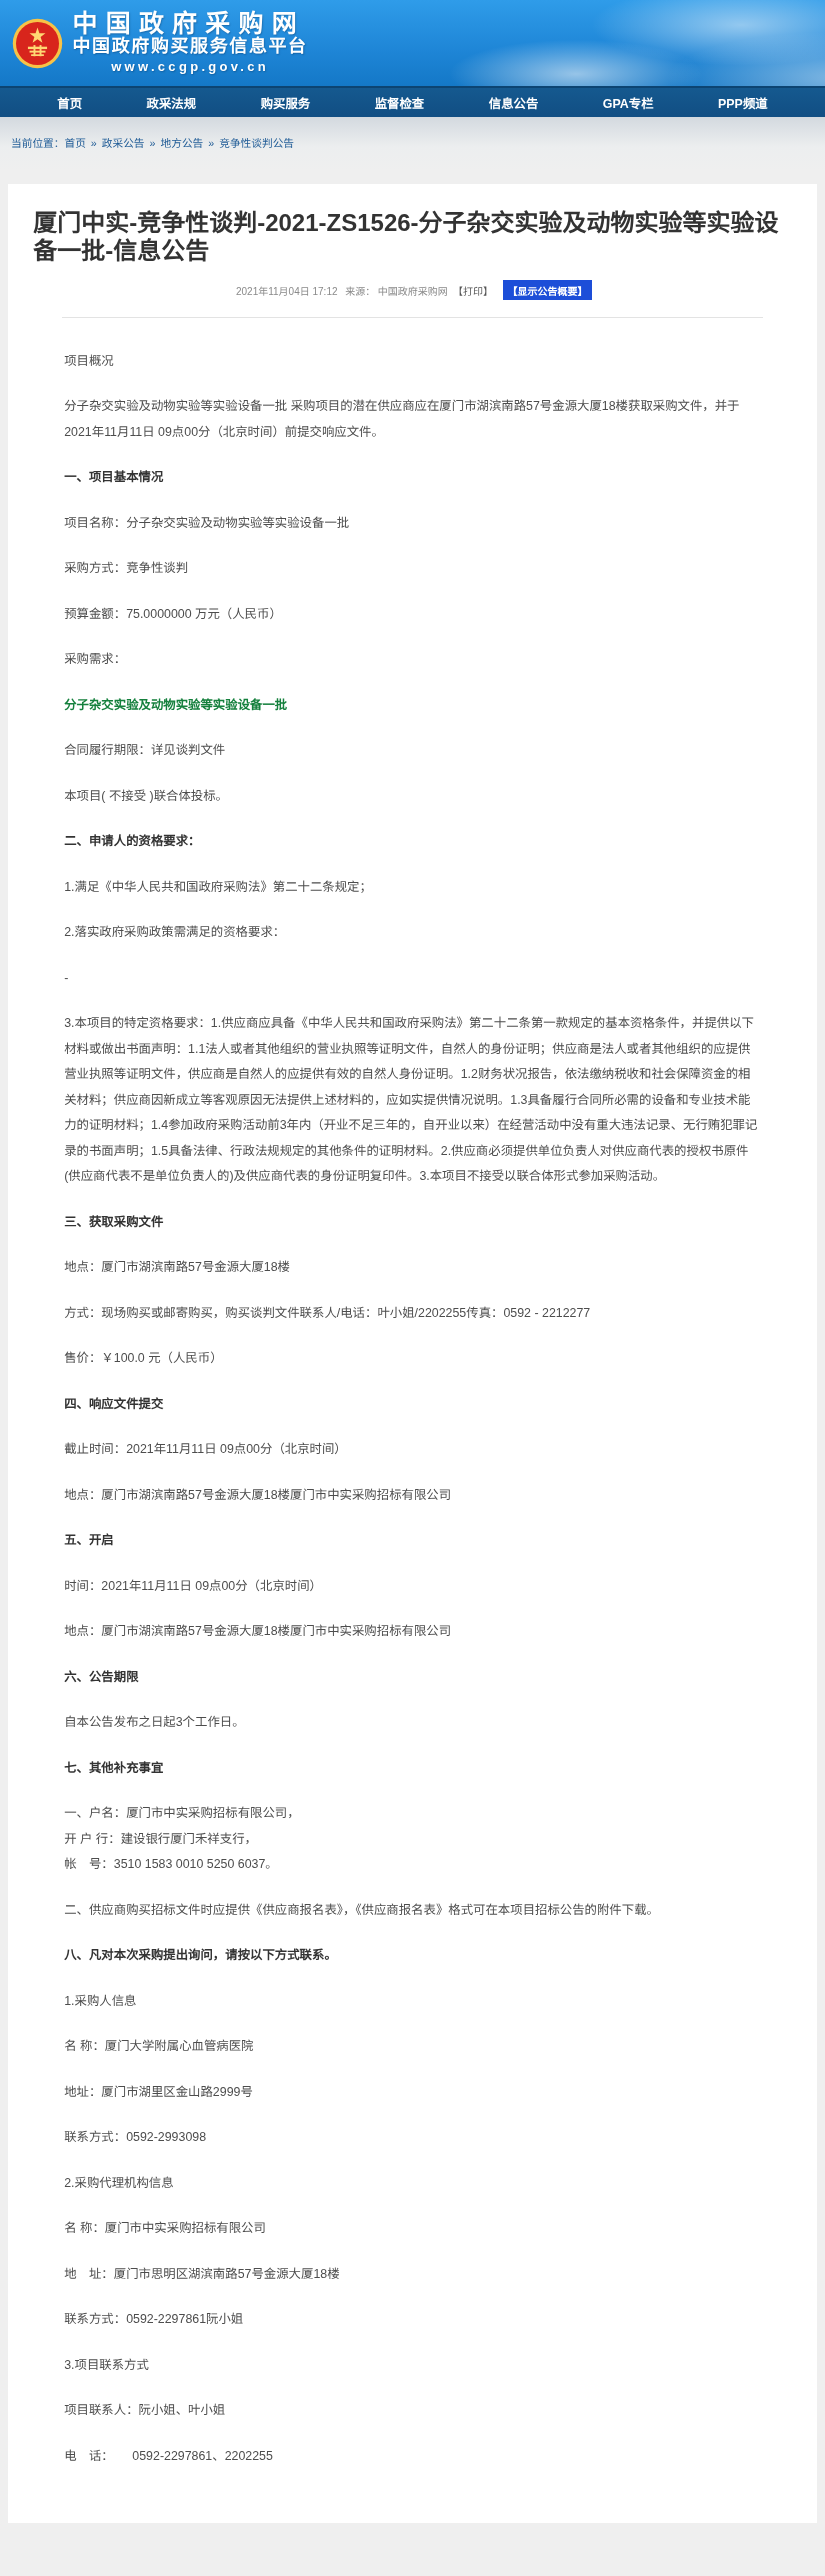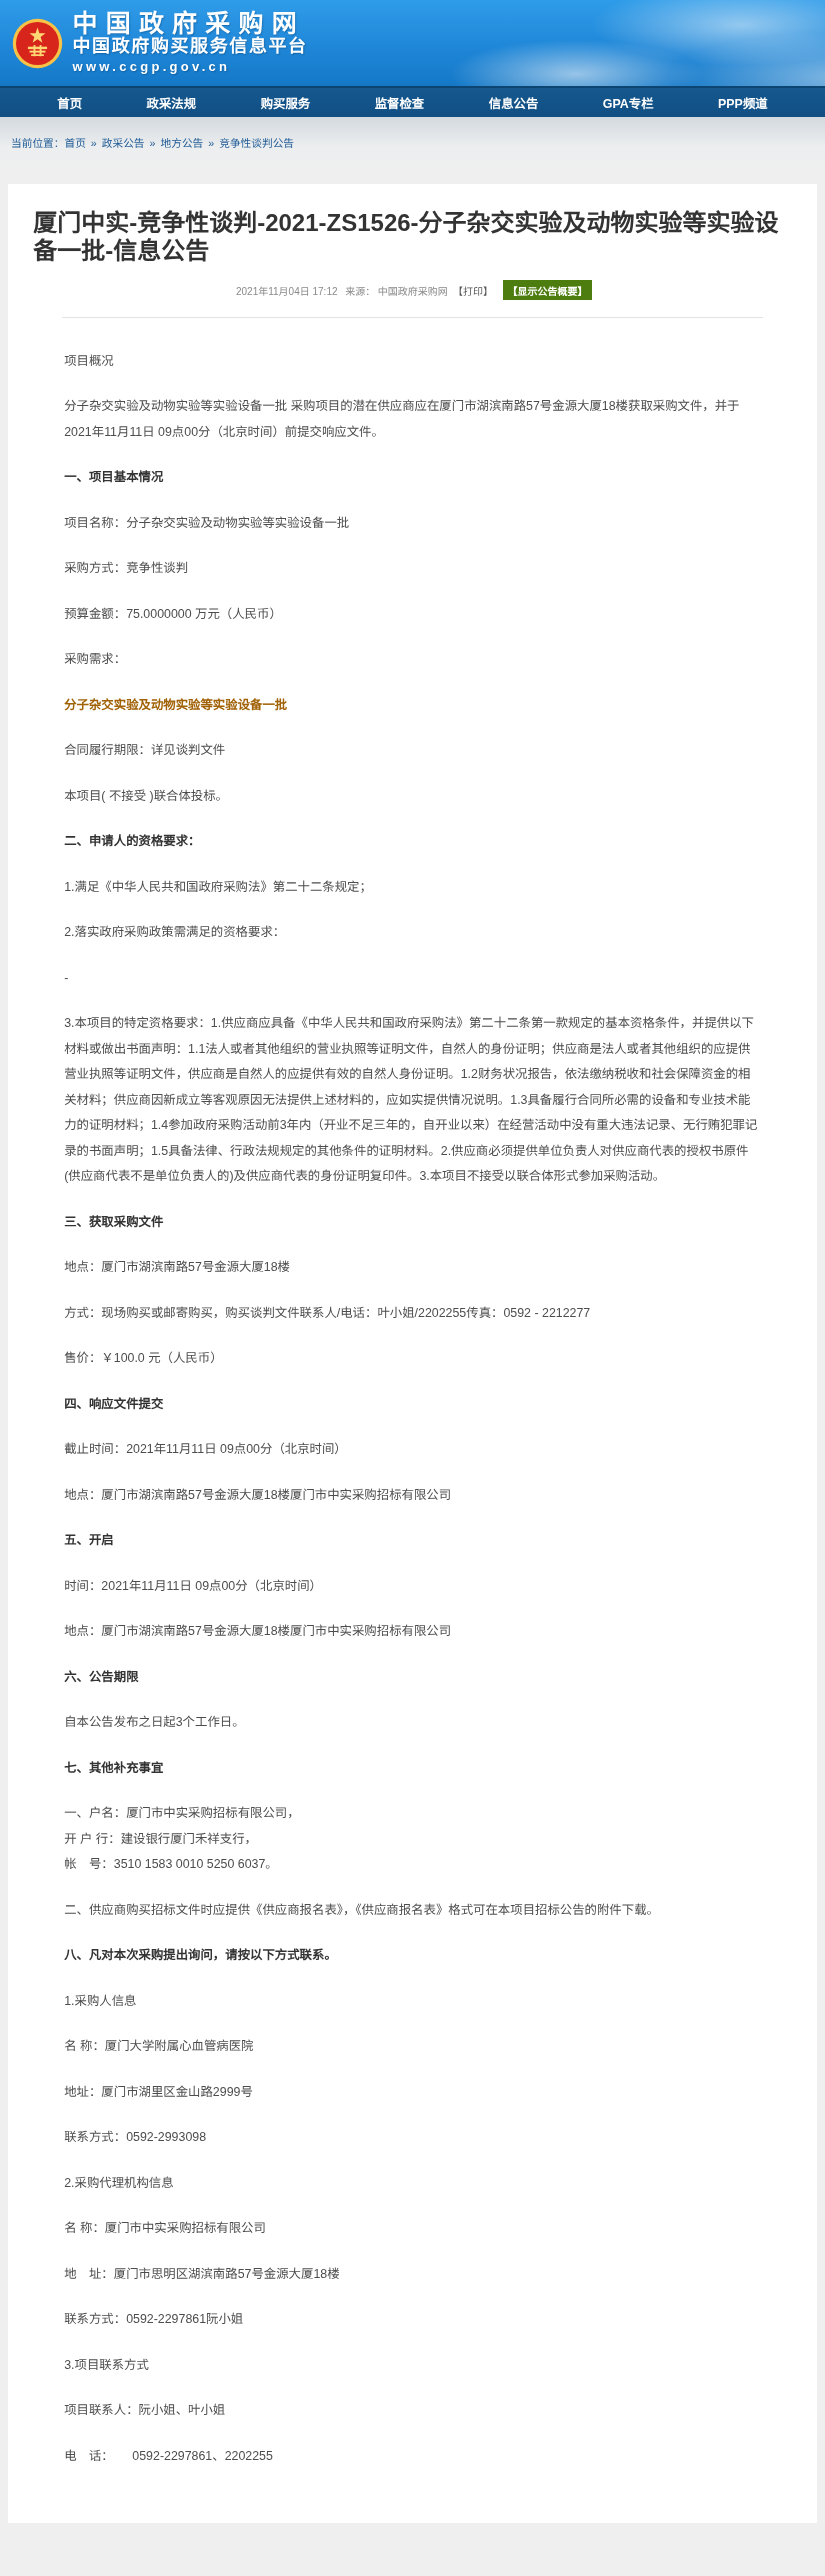--- a/index.html
+++ b/index.html
@@ -14,21 +14,21 @@
       radial-gradient(ellipse 214px 58px at 741px 25px, rgba(255,255,255,.5), rgba(255,255,255,0) 70%),
       radial-gradient(ellipse 247px 66px at 840px 78px, rgba(255,255,255,.45), rgba(255,255,255,0) 70%),
       linear-gradient(180deg,#2f9ce9 0%,#1e85d6 60%,#1478c7 100%);
     display:flex; align-items:center; overflow:hidden;
   }
   .logo-wrap{ display:flex; align-items:center; padding-left:11.5px; }
   .emblem{ width:51px; height:51px; flex:0 0 auto; }
   .logo-text{ margin-left:10px; color:#fff; }
   .logo-title{ font-size:25px; font-weight:bold; letter-spacing:8.2px; line-height:26px; text-shadow:0.8px 0.8px 1.6px rgba(0,40,80,.35); }
   .logo-sub{ font-size:18px; font-weight:bold; letter-spacing:1.6px; line-height:21.4px; text-shadow:0.8px 0.8px 1.6px rgba(0,40,80,.35); }
-  .logo-url{ font-size:13px; font-weight:bold; letter-spacing:3.3px; text-align:left; line-height:18px; text-shadow:0.8px 0.8px 1.6px rgba(0,40,80,.35); }
+  .logo-url{ font-size:13px; font-weight:bold; letter-spacing:3.3px; text-align:center; line-height:18px; text-shadow:0.8px 0.8px 1.6px rgba(0,40,80,.35); }
 
   
   .main-nav{
     height:31px; background:linear-gradient(180deg,#15598f,#114e83);
     border-top:2.5px solid #0c4472;
     display:flex; align-items:center; justify-content:space-around; padding:0 25px;
   }
   .nav-item{ color:#fff; font-size:12.4px; font-weight:bold; text-decoration:none; cursor:pointer; }
 
   
@@ -40,30 +40,30 @@
   
   .content-card{ background:#fff; margin:13px 8.2px 0; padding:25px 0 25px; }
   .page-title{
     font-size:24px; line-height:28px; font-weight:bold; color:#333;
     text-align:left; padding:0 25px; margin-bottom:15px;
   }
   .article-meta{ text-align:center; font-size:10px; color:#8a8a8a; }
   .article-meta .m{ margin:0 2.5px; }
   .print-link{ color:#555; text-decoration:none; cursor:pointer; }
   .summary-btn{
-    display:inline-block; background:#4d7c0f; color:#fff; padding:2.5px 4.1px;
+    display:inline-block; background:#1d4ed8; color:#fff; padding:2.5px 4.1px;
     margin-left:5px; text-decoration:none; cursor:pointer; font-weight:bold;
   }
   .meta-divider{ border:0; border-bottom:0.8px solid #e3e3e3; margin:16.5px 54px 0; }
 
   
   .article-body{ padding:31px 56px 8.2px; color:#4d4d4d; font-size:12.4px; }
   .article-body p{ margin:0 0 20px; line-height:25.5px; }
   .article-body p.heading{ font-weight:bold; color:#333;font-family:Liberation Serif, serif; }
-  .article-body p.bold{ font-weight:bold; color:#a16207; }
+  .article-body p.bold{ font-weight:bold; color:#15803d; }
 </style>
 </head>
 <body>
 
 <div class="site-header">
   <div class="logo-wrap">
     <svg class="emblem" viewBox="0 0 64 64" aria-hidden="true">
       <circle cx="32" cy="32" r="31" fill="#f7c347"></circle>
       <circle cx="32" cy="32" r="27" fill="#d8251c"></circle>
       <polygon fill="#ffd873" points="32,12 34.4,19.2 42,19.2 35.9,23.8 38.2,31 32,26.6 25.8,31 28.1,23.8 22,19.2 29.6,19.2"></polygon>

